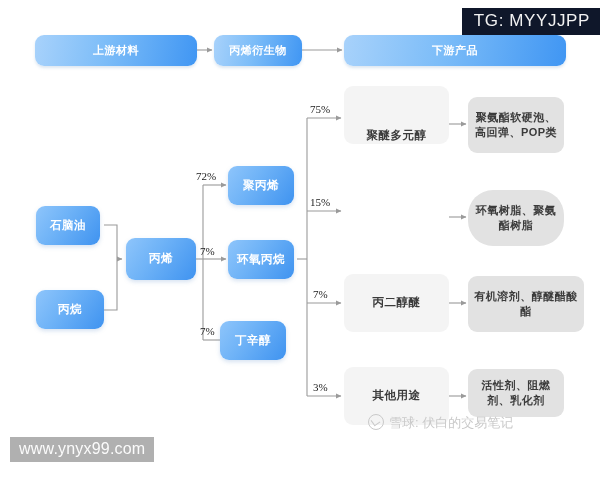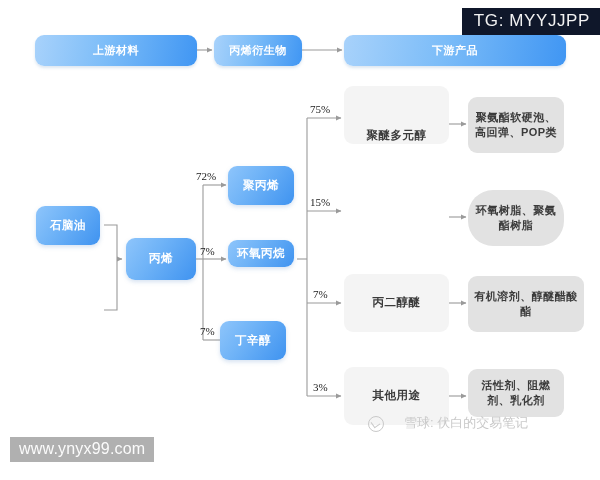--- a/index.html
+++ b/index.html
@@ -107,22 +107,22 @@
     font-size: 16px;
     padding: 3px 9px 4px 9px;
     letter-spacing: .2px;
     text-align: right;
   }
   .wm-xq {
     position: absolute;
     left: 368px;
     top: 414px;
     display: flex;
-    align-items: flex-end;
-    gap: 20px;
+    align-items: flex-start;
+    gap: 5px;
     color: #c9c9c9;
     font-size: 13px;
     font-weight: 400;
     white-space: nowrap;
   }
   .wm-xq .logo {
     width: 14px;
     height: 14px;
     border-radius: 50%;
     border: 1.3px solid #c9c9c9;
@@ -188,29 +188,32 @@
   <div class="node hdr" style="left:214px; top:35px; width:88px;  height:31px;">
     <span>丙烯衍生物</span>
   </div>
   <div class="node hdr" style="left:344px; top:35px; width:222px; height:31px;">
     <span>下游产品</span>
   </div>
 
   <div class="node blue" style="left:36px; top:206px; width:64px; height:39px;">
     <span>石脑油</span>
   </div>
+  <div class="node blue" style="left:36px; top:290px; width:68px; height:39px;">
+    <span>丙烷</span>
+  </div>
 
   <div class="node blue" style="left:126px; top:238px; width:70px; height:42px;">
     <span>丙烯</span>
   </div>
 
   <div class="node blue" style="left:228px; top:166px; width:66px; height:39px;">
     <span>聚丙烯</span>
   </div>
-  <div class="node blue" style="left:228px; top:240px; width:66px; height:27px;">
+  <div class="node blue" style="left:228px; top:240px; width:66px; height:39px;">
     <span>环氧丙烷</span>
   </div>
   <div class="node blue" style="left:220px; top:321px; width:66px; height:39px;">
     <span>丁辛醇</span>
   </div>
 
   <span class="pct" style="left:196px; top:170px;">72%</span>
   <span class="pct" style="left:200px; top:245px;">7%</span>
   <span class="pct" style="left:200px; top:325px;">7%</span>
 

